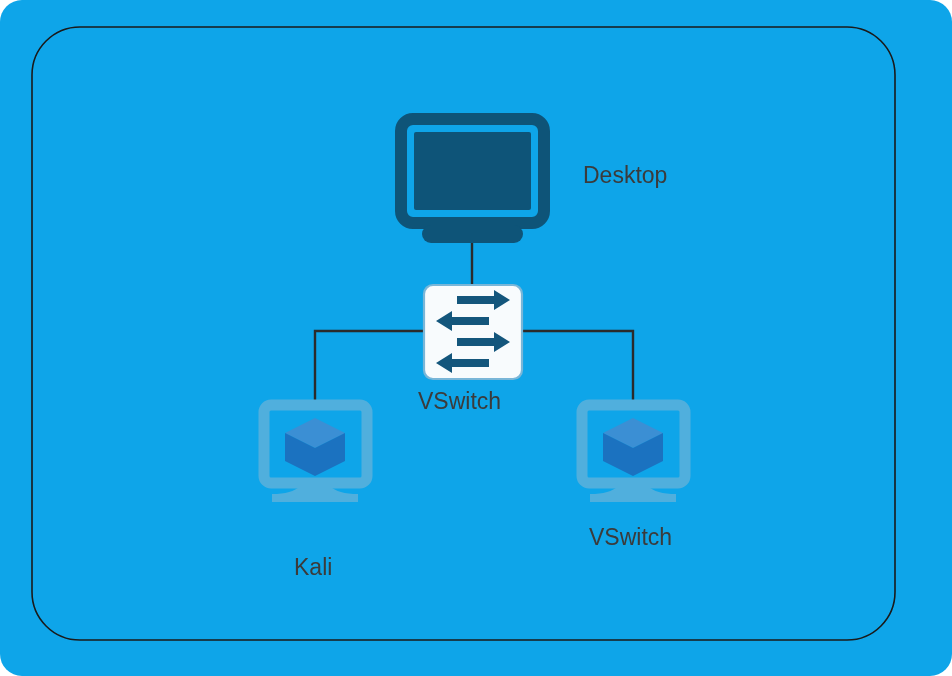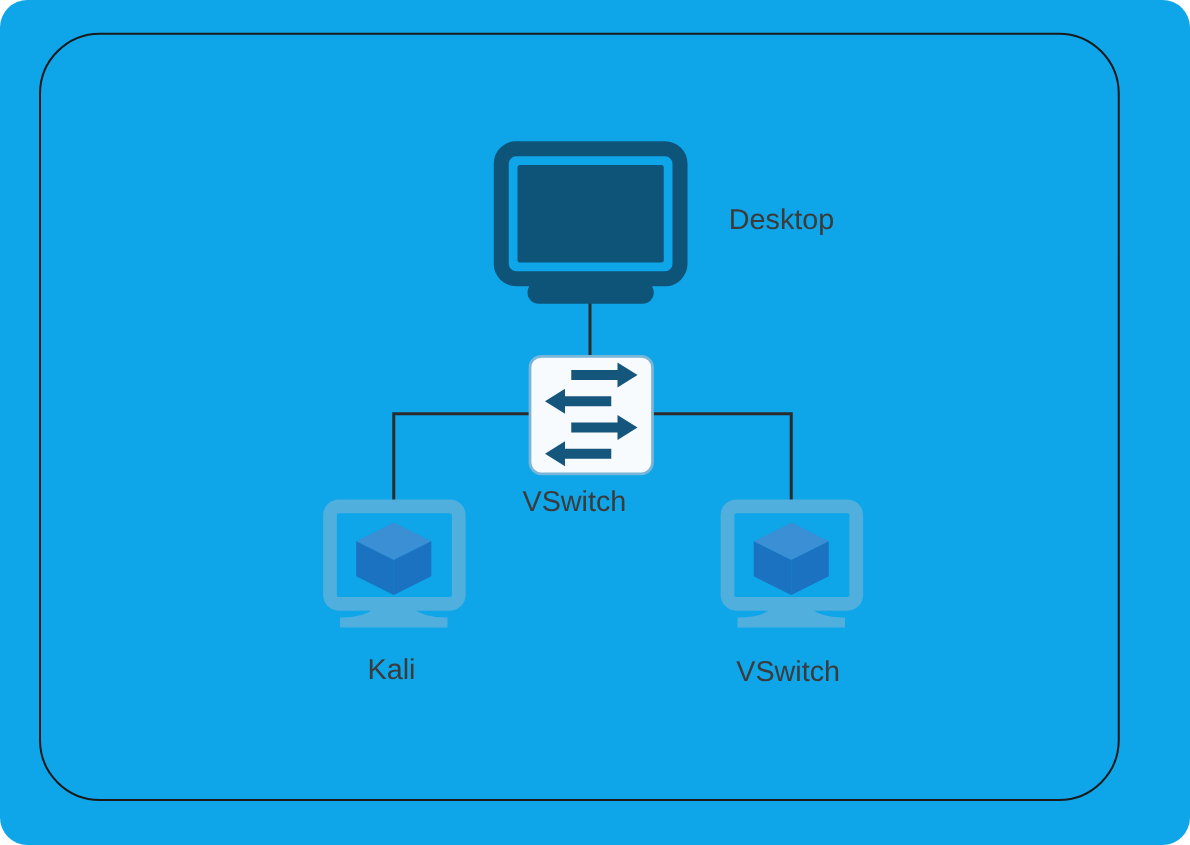--- a/index.html
+++ b/index.html
@@ -37,21 +37,21 @@
   #label-desktop {
     left: 583px;
     top: 164px;
   }
   #label-vswitch {
     left: 418px;
     top: 390px;
   }
   #label-kali {
     left: 294px;
-    top: 524px;
+    top: 556px;
   }
   #label-ubuntu {
     left: 589px;
     top: 526px;
   }
 </style>
 </head>
 <body>
 
 <div id="diagram-canvas">

